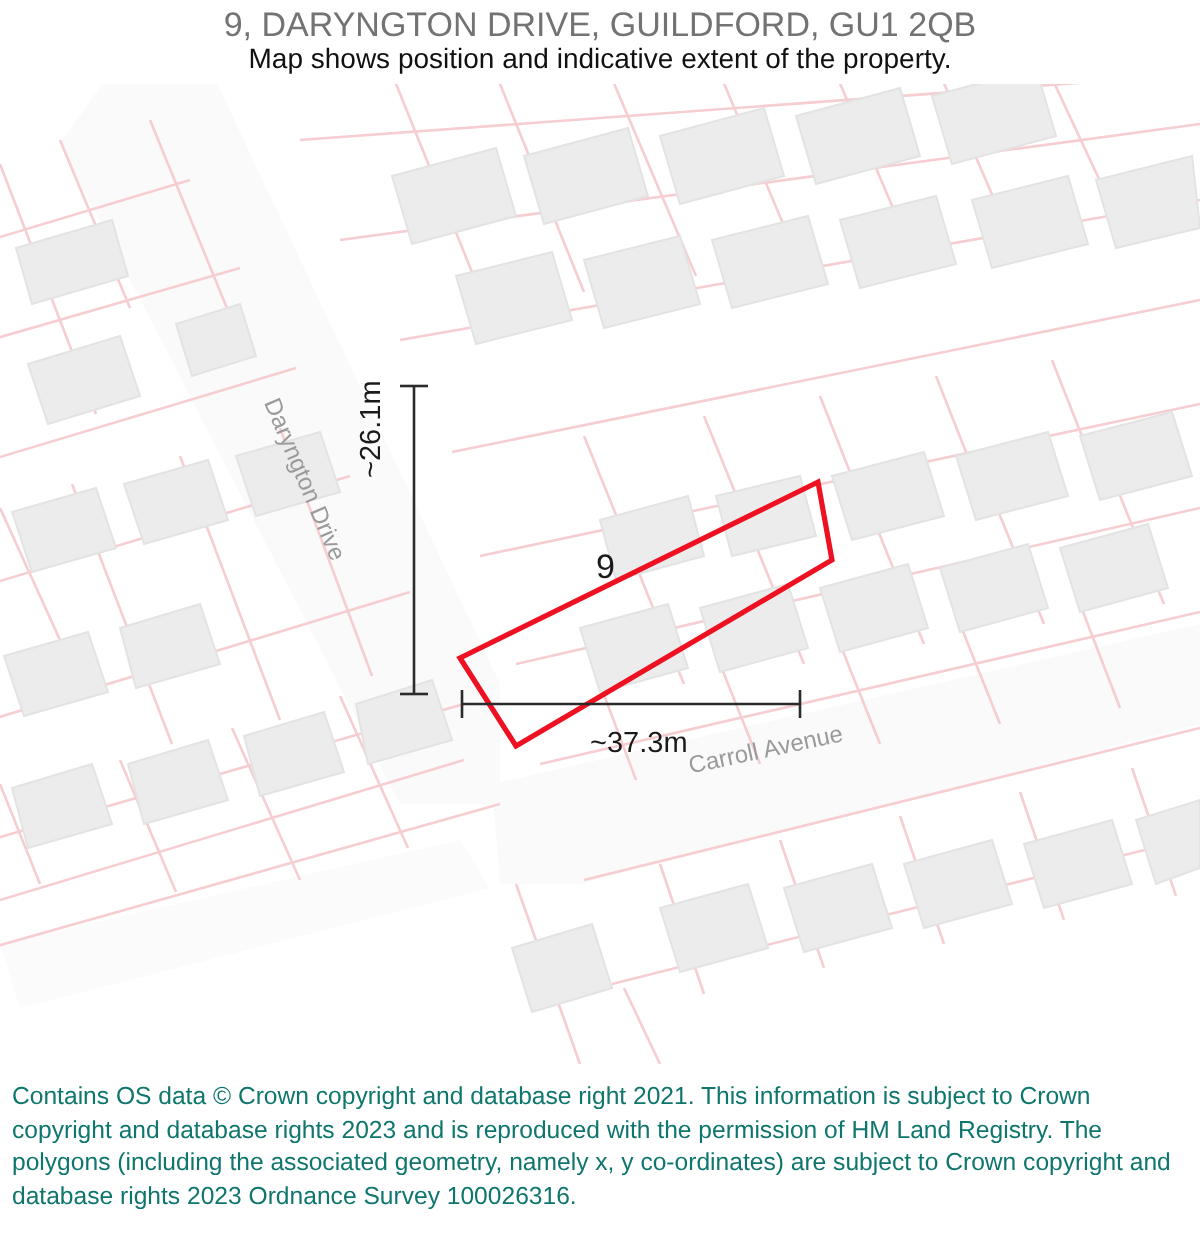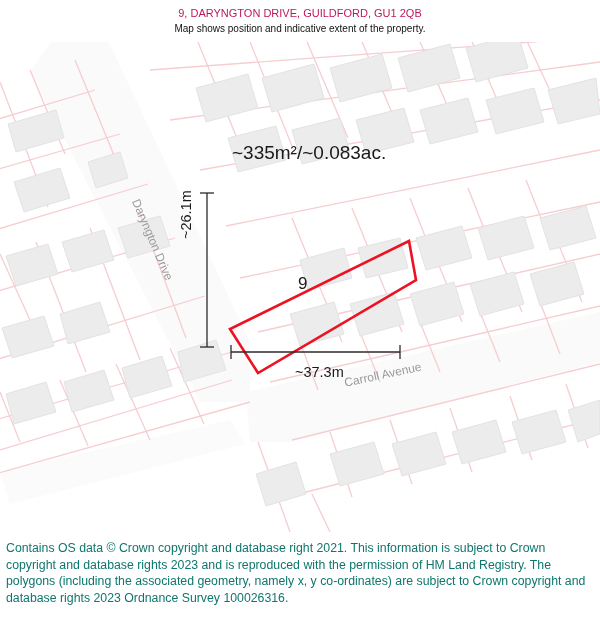--- a/index.html
+++ b/index.html
@@ -25,26 +25,26 @@
     position: absolute;
     top: 0;
     left: 0;
     width: 600px;
     height: 42px;
     text-align: center;
     padding-top: 5px;
     box-sizing: border-box;
   }
   .header .title {
-    font-size: 11px;
+    font-size: 17px;
     line-height: 16px;
-    color: #be185d;
+    color: #737373;
   }
   .header .subtitle {
-    font-size: 10px;
+    font-size: 14px;
     line-height: 16px;
     color: #111;
   }
 
   
   .map {
     position: absolute;
     top: 42px;
     left: 0;
     width: 600px;
@@ -258,21 +258,20 @@
         <line x1="207" y1="151" x2="207" y2="305"></line>
         <line x1="200" y1="151" x2="214" y2="151"></line>
         <line x1="200" y1="305" x2="214" y2="305"></line>
 
         <line x1="231" y1="310" x2="400" y2="310"></line>
         <line x1="231" y1="303" x2="231" y2="317"></line>
         <line x1="400" y1="303" x2="400" y2="317"></line>
       </g>
     </svg>
 
-    <div class="area-text">~335m²/~0.083ac.</div>
     <div class="plot-number">9</div>
     <div class="dim-width">~37.3m</div>
     <div class="dim-height">~26.1m</div>
 
     <div class="map-label" style="left:142px; top:155px; transform: rotate(67deg); transform-origin: left top;">Daryngton Drive</div>
     <div class="map-label" style="left:343px; top:334px; transform: rotate(-12deg); transform-origin: left top;">Carroll Avenue</div>
   </div>
 
   <div class="footer">Contains OS data © Crown copyright and database right 2021. This information is subject to Crown copyright and database rights 2023 and is reproduced with the permission of HM Land Registry. The polygons (including the associated geometry, namely x, y co-ordinates) are subject to Crown copyright and database rights 2023 Ordnance Survey 100026316.</div>
 

